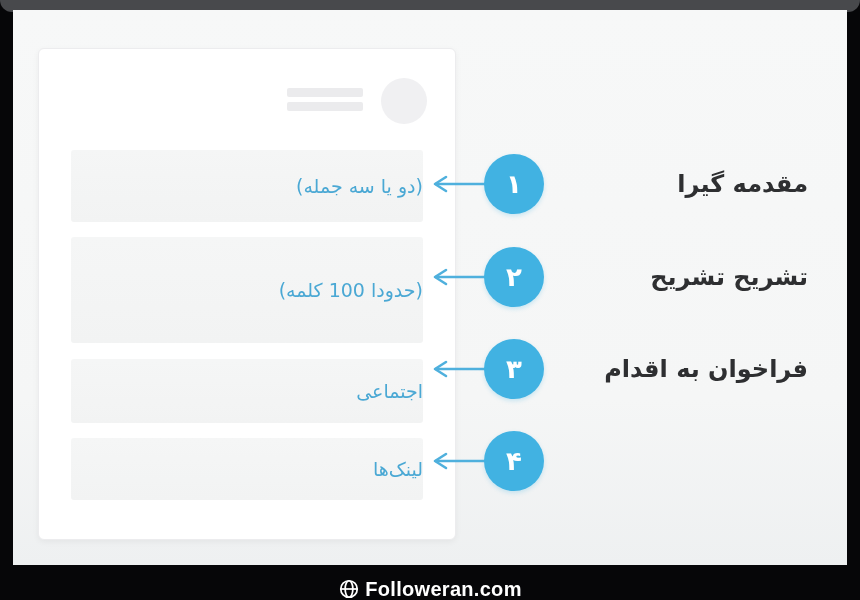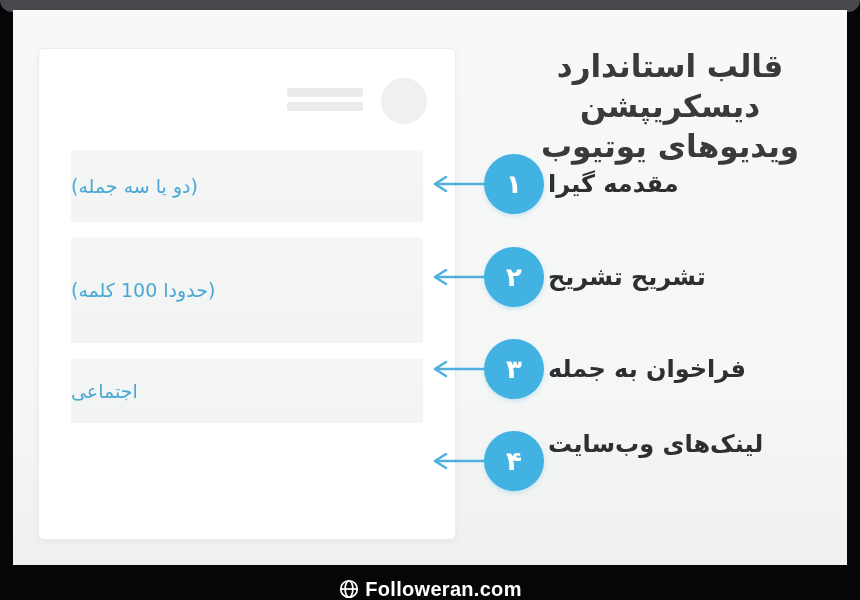--- a/index.html
+++ b/index.html
@@ -65,21 +65,21 @@
     position: absolute;
     left: 342px; top: 29px; width: 46px; height: 46px;
     border-radius: 50%;
     background: #f0f0f2;
   }
   .tbox {
     position: absolute;
     left: 32px; width: 352px;
     background: linear-gradient(180deg, #f5f6f6, #f2f3f3);
     border-radius: 3px;
-    display: flex; align-items: center; justify-content: flex-end;
+    display: flex; align-items: center; justify-content: flex-start;
     color: #4aa8d4;
     font-size: 19px;
   }
   .tbox-1 { top: 101px; height: 72px; }
   .tbox-2 { top: 188px; height: 106px; }
   .tbox-3 { top: 310px; height: 64px; }
   .tbox-4 { top: 389px; height: 62px; }
 
   .step-circle {
     position: absolute;
@@ -97,58 +97,57 @@
 
   .step-arrow { position: absolute; left: 416px; width: 58px; height: 22px; }
   .step-arrow.row1 { top: 163px; }
   .step-arrow.row2 { top: 256px; }
   .step-arrow.row3 { top: 348px; }
   .step-arrow.row4 { top: 440px; }
 
   .step-label {
     position: absolute;
     left: 535px; width: 260px;
-    text-align: left;
+    text-align: right;
     font-size: 24px; font-weight: bold;
     line-height: 33px;
     color: #2e2f31;
   }
   .step-label.row1 { top: 158px; }
   .step-label.row2 { top: 251px; }
   .step-label.row3 { top: 343px; }
   .step-label.row4 { top: 418px; }
   .step-label .label-line { display: block; }
 </style>
 </head>
 <body>
 
 <div class="frame">
 
   <div class="bottom-strip"></div>
 
   <div class="content">
 
-    <h1 class="title" dir="rtl">
-      <span class="title-line">قالب استاندارد دیسکریپشن</span>
-      <span class="title-line">ویدیوهای یوتیوب</span>
-    </h1>
 
     <div class="card">
       <div class="skeleton-line line-1"></div>
       <div class="skeleton-line line-2"></div>
       <div class="avatar"></div>
 
       <div class="tbox tbox-1" dir="rtl">
         <span>(دو یا سه جمله)</span>
       </div>
       <div class="tbox tbox-2" dir="rtl">
         <span>(حدودا 100 کلمه)</span>
       </div>
       <div class="tbox tbox-3" dir="rtl">
         <span>اجتماعی</span>
+      </div>
+      <div class="tbox tbox-4" dir="rtl">
+        <span>لینک‌ها</span>
       </div>
     </div>
 
     <svg class="step-arrow row1" viewBox="0 0 58 22">
       <line x1="56" y1="11" x2="7" y2="11" stroke="#4fb0dd" stroke-width="2.6" stroke-linecap="round"></line>
       <polyline points="17,4 6,11 17,18" fill="none" stroke="#4fb0dd" stroke-width="2.6" stroke-linecap="round" stroke-linejoin="round"></polyline>
     </svg>
     <div class="step-circle row1">
       <span>۱</span>
     </div>
@@ -163,31 +162,30 @@
     </div>
     <div class="step-label row2" dir="rtl">تشریح تشریح</div>
 
     <svg class="step-arrow row3" viewBox="0 0 58 22">
       <line x1="56" y1="11" x2="7" y2="11" stroke="#4fb0dd" stroke-width="2.6" stroke-linecap="round"></line>
       <polyline points="17,4 6,11 17,18" fill="none" stroke="#4fb0dd" stroke-width="2.6" stroke-linecap="round" stroke-linejoin="round"></polyline>
     </svg>
     <div class="step-circle row3">
       <span>۳</span>
     </div>
-    <div class="step-label row3" dir="rtl">فراخوان به جمله</div>
+    <div class="step-label row3" dir="rtl">فراخوان به اقدام</div>
 
     <svg class="step-arrow row4" viewBox="0 0 58 22">
       <line x1="56" y1="11" x2="7" y2="11" stroke="#4fb0dd" stroke-width="2.6" stroke-linecap="round"></line>
       <polyline points="17,4 6,11 17,18" fill="none" stroke="#4fb0dd" stroke-width="2.6" stroke-linecap="round" stroke-linejoin="round"></polyline>
     </svg>
     <div class="step-circle row4">
       <span>۴</span>
     </div>
     <div class="step-label row4" dir="rtl">
-      <span class="label-line">لینک‌های وب‌سایت</span>
     </div>
 
   </div>
 
   <div class="footer-bar">
     <svg width="22" height="22" viewBox="0 0 24 24">
       <circle cx="12" cy="12" r="9" fill="none" stroke="#ffffff" stroke-width="1.9"></circle>
       <ellipse cx="12" cy="12" rx="4.2" ry="9" fill="none" stroke="#ffffff" stroke-width="1.9"></ellipse>
       <line x1="3" y1="12" x2="21" y2="12" stroke="#ffffff" stroke-width="1.9"></line>
     </svg>

